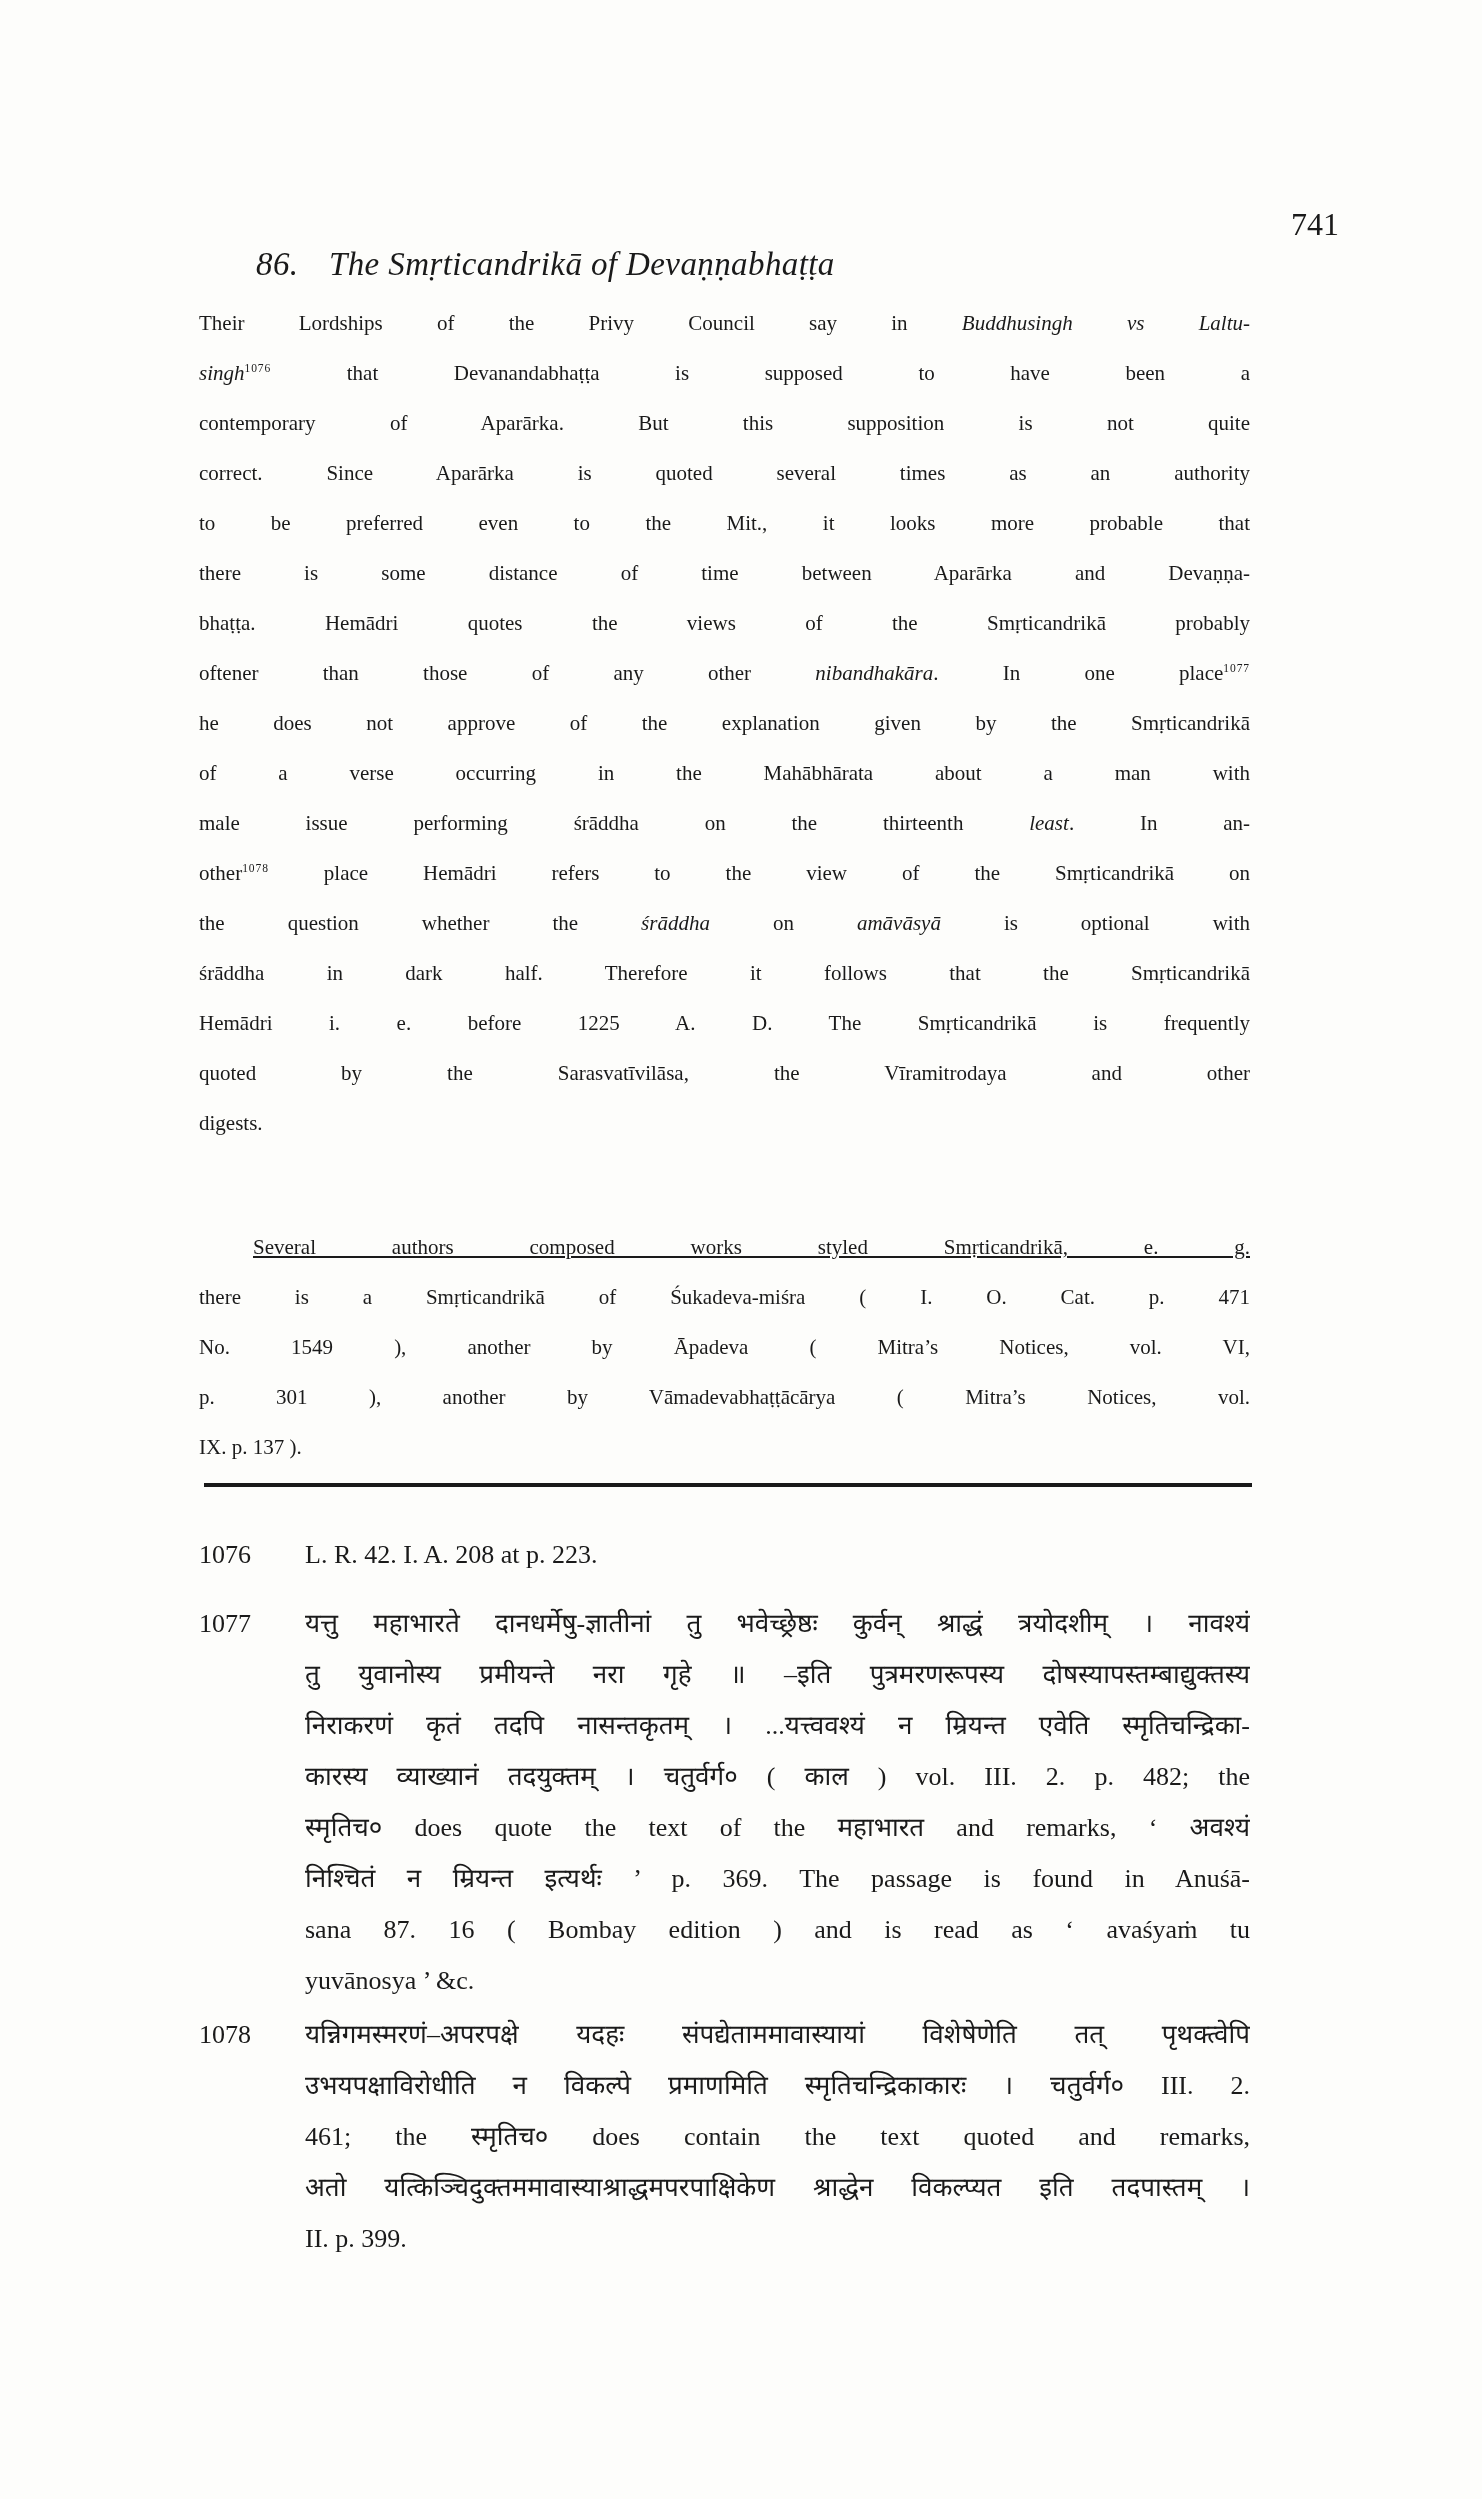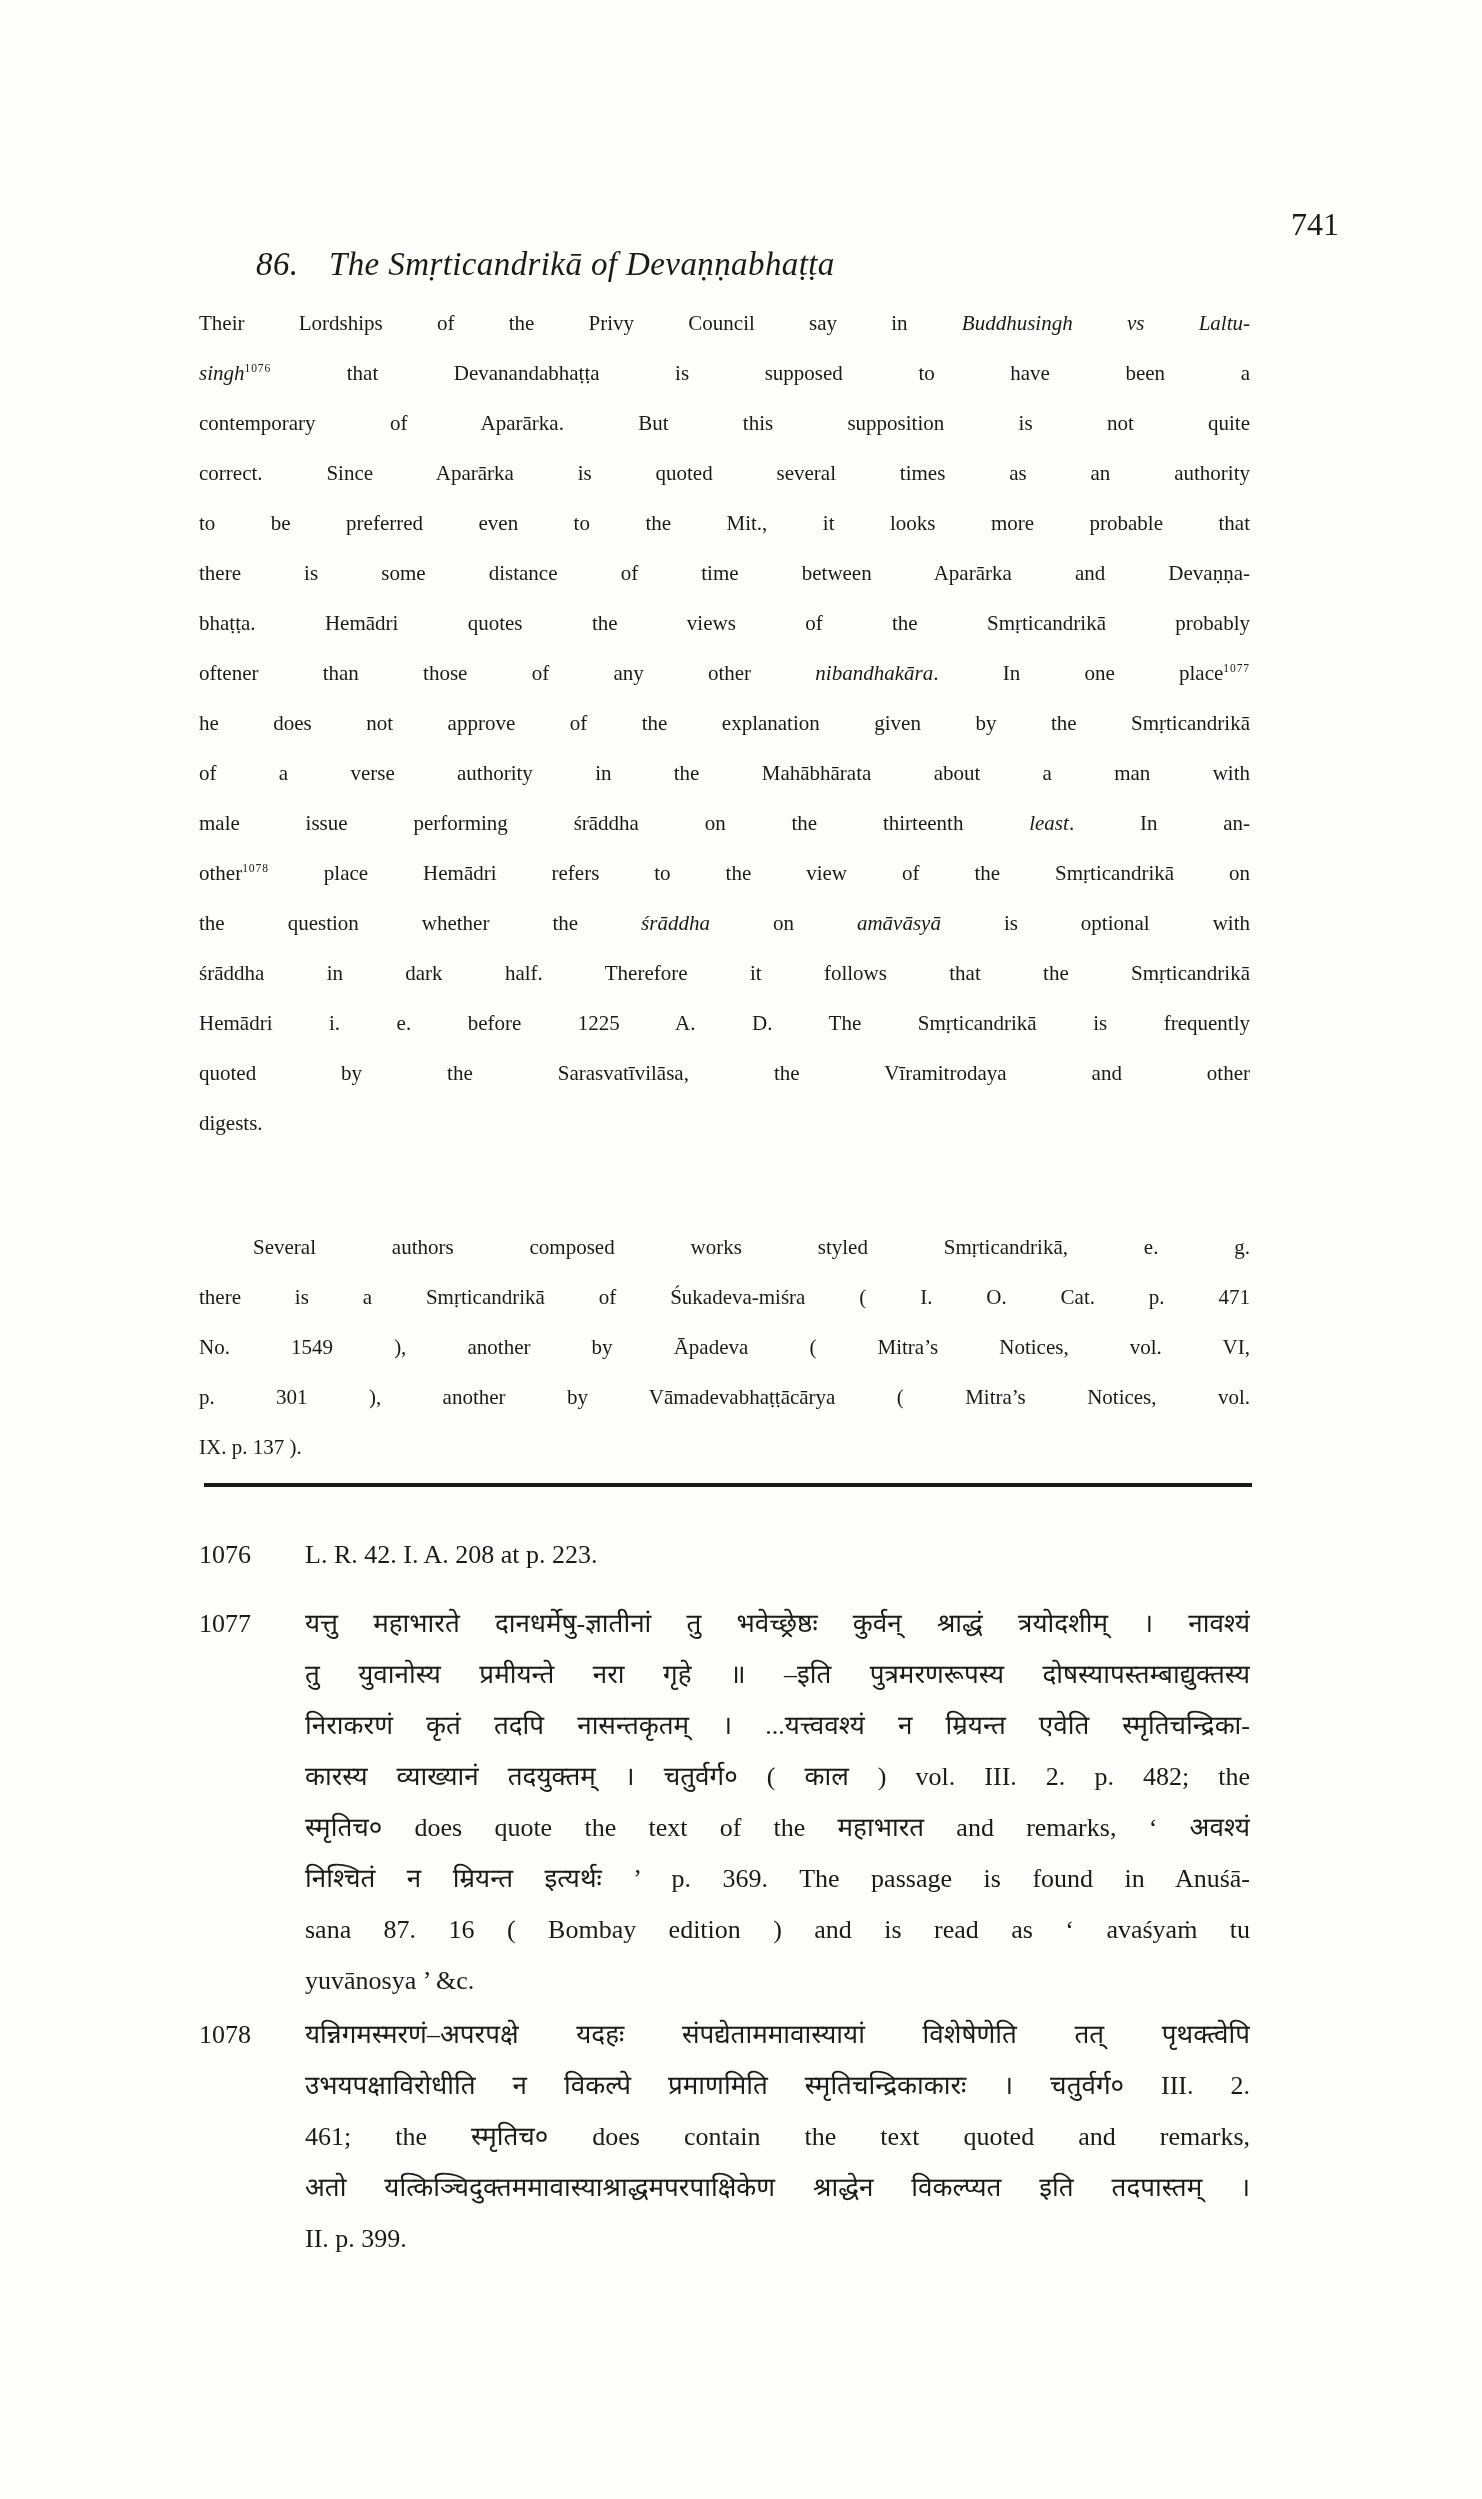--- a/index.html
+++ b/index.html
@@ -27,21 +27,21 @@
   
   .para { position:absolute; left:199px; width:1051px; font-size:21px; }
   .para1 { top:298px; }
   .para2 { top:1222px; }
   .tline {
     height:50px; line-height:50px;
     white-space:nowrap; overflow:hidden;
     text-align:justify; text-align-last:justify;
   }
   .tline.last { text-align-last:left; }
-  .tline.indent { padding-left:54px; }
+  .tline.indent { padding-left:54px;text-decoration:underline; }
   .it { font-style:italic; }
   sup { font-size:0.55em; line-height:0; vertical-align:super; letter-spacing:0.9px; }
   
   .fnrule {
     position:absolute; top:1483px; left:204px;
     width:1048px; height:3.6px; background:#191919;
   }
   
   .fn { position:absolute; left:199px; width:1051px; display:flex; }
   .fn1076 { top:1529px; }
@@ -71,21 +71,21 @@
     <div class="para para1">
         <div class="tline"><span>Their Lordships of the Privy Council say in </span><span class="it">Buddhusingh vs Laltu-</span></div>
         <div class="tline"><span class="it">singh</span><sup>1076</sup><span> that Devanandabhaṭṭa is supposed to have been a</span></div>
         <div class="tline"><span>contemporary of Aparārka. But this supposition is not quite</span></div>
         <div class="tline"><span>correct. Since Aparārka is quoted several times as an authority</span></div>
         <div class="tline"><span>to be preferred even to the Mit., it looks more probable that</span></div>
         <div class="tline"><span>there is some distance of time between Aparārka and Devaṇṇa-</span></div>
         <div class="tline"><span>bhaṭṭa. Hemādri quotes the views of the Smṛticandrikā probably</span></div>
         <div class="tline"><span>oftener than those of any other </span><span class="it">nibandhakāra</span><span>. In one place</span><sup>1077</sup></div>
         <div class="tline"><span>he does not approve of the explanation given by the Smṛticandrikā</span></div>
-        <div class="tline"><span>of a verse authority in the Mahābhārata about a man with</span></div>
+        <div class="tline"><span>of a verse occurring in the Mahābhārata about a man with</span></div>
         <div class="tline"><span>male issue performing śrāddha on the thirteenth </span><span class="it">least</span><span>. In an-</span></div>
         <div class="tline"><span>other</span><sup>1078</sup><span> place Hemādri refers to the view of the Smṛticandrikā on</span></div>
         <div class="tline"><span>the question whether the </span><span class="it">śrāddha</span><span> on </span><span class="it">amāvāsyā</span><span> is optional with</span></div>
         <div class="tline"><span>śrāddha in dark half. Therefore it follows that the Smṛticandrikā</span></div>
         <div class="tline"><span>Hemādri i. e. before 1225 A. D. The Smṛticandrikā is frequently</span></div>
         <div class="tline"><span>quoted by the Sarasvatīvilāsa, the Vīramitrodaya and other</span></div>
         <div class="tline last"><span>digests.</span></div>
       </div>
     <div class="para para2">
         <div class="tline indent"><span>Several authors composed works styled Smṛticandrikā, e. g.</span></div>

